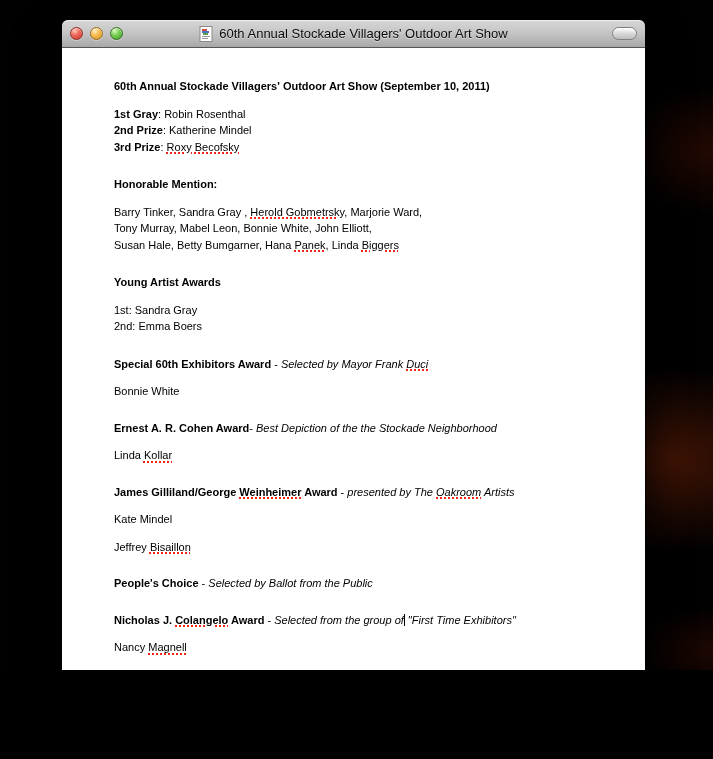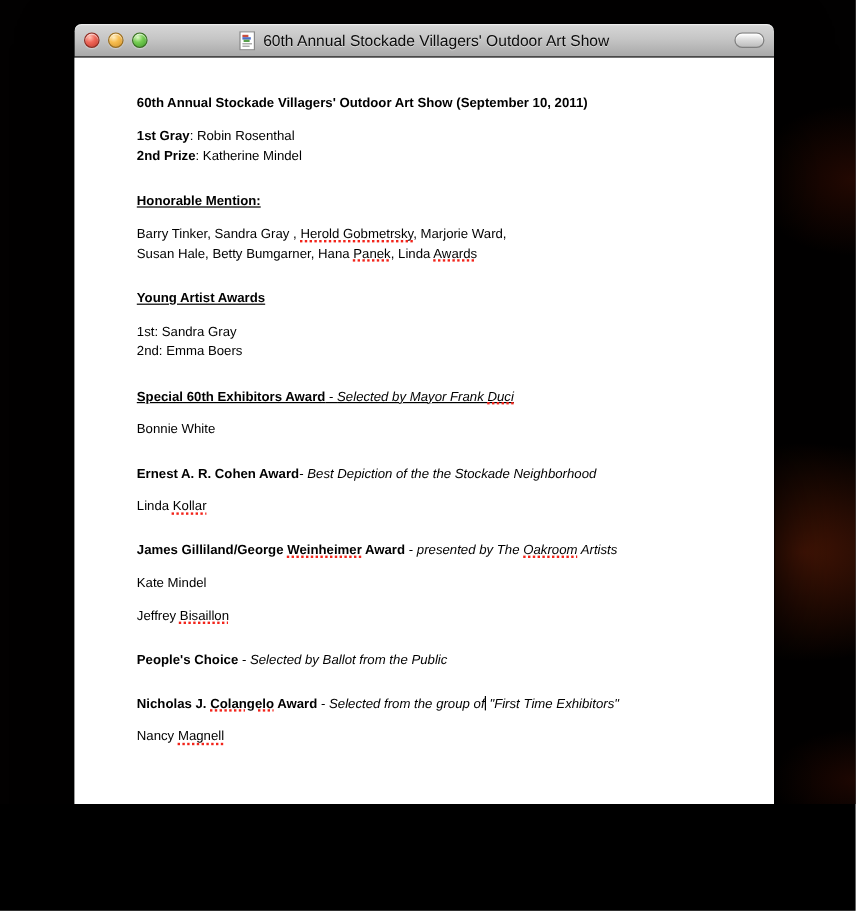--- a/index.html
+++ b/index.html
@@ -48,21 +48,21 @@
   }
   .content{
     position:relative;height:683px;background:#fff;overflow:hidden;
     box-sizing:border-box;
     padding:30px 38px 0 52px;
     font-size:11px;line-height:16.5px;color:#000;
     cursor:text;
   }
   .line{margin:0;white-space:pre;}
   .gs{margin-top:11px;}
-  .gl{margin-top:21px;text-decoration:underline;}
+  .gl{margin-top:21px;}
   .gx{margin-top:20px;}
   .b{font-weight:bold;}
   .i{font-style:italic;}
   .m{
     text-decoration-line:underline;
     text-decoration-style:dotted;
     text-decoration-color:var(--miss-color,#f2241a);
     text-decoration-thickness:2px;
     text-underline-offset:2px;
   }
@@ -99,23 +99,25 @@
         </svg>
         <span class="win-title">60th Annual Stockade Villagers' Outdoor Art Show</span>
       </div>
       <div class="pill"></div>
     </div>
 
     <div class="content">
         <p class="line"><span class="b">60th Annual Stockade Villagers' Outdoor Art Show (September 10, 2011)</span></p>
         <p class="line gs"><span class="b">1st Gray</span><span class="">: Robin Rosenthal</span></p>
         <p class="line"><span class="b">2nd Prize</span><span class="">: Katherine Mindel</span></p>
+        <p class="line"><span class="b">3rd Prize</span><span class="">: </span><span class="m">Roxy Becofsky</span></p>
         <p class="line gl"><span class="b">Honorable Mention:</span></p>
         <p class="line gs"><span class="">Barry Tinker, Sandra Gray , </span><span class="m">Herold Gobmetrsky</span><span class="">, Marjorie Ward,</span></p>
-        <p class="line"><span class="">Susan Hale, Betty Bumgarner, Hana </span><span class="m">Panek</span><span class="">, Linda </span><span class="m">Awards</span></p>
+        <p class="line"><span class="">Tony Murray, Mabel Leon, Bonnie White, John Elliott,</span></p>
+        <p class="line"><span class="">Susan Hale, Betty Bumgarner, Hana </span><span class="m">Panek</span><span class="">, Linda </span><span class="m">Biggers</span></p>
         <p class="line gl"><span class="b">Young Artist Awards</span></p>
         <p class="line gs"><span class="">1st: Sandra Gray</span></p>
         <p class="line"><span class="">2nd: Emma Boers</span></p>
         <p class="line gl"><span class="b">Special 60th Exhibitors Award</span><span class=""> - </span><span class="i">Selected by Mayor Frank </span><span class="i m">Duci</span></p>
         <p class="line gs"><span class="">Bonnie White</span></p>
         <p class="line gx"><span class="b">Ernest A. R. Cohen Award</span><span class="">- </span><span class="i">Best Depiction of the the Stockade Neighborhood</span></p>
         <p class="line gs"><span class="">Linda </span><span class="m">Kollar</span></p>
         <p class="line gx"><span class="b">James Gilliland/George </span><span class="b m">Weinheimer</span><span class="b"> Award</span><span class=""> - </span><span class="i">presented by The </span><span class="i m">Oakroom</span><span class="i"> Artists</span></p>
         <p class="line gs"><span class="">Kate Mindel</span></p>
         <p class="line gs"><span class="">Jeffrey </span><span class="m">Bisaillon</span></p>

